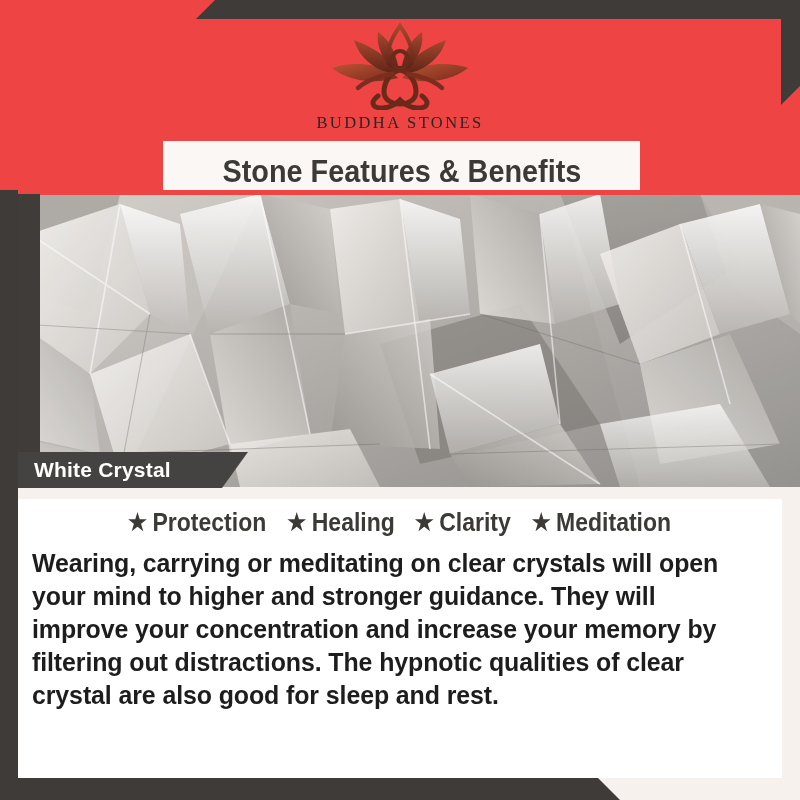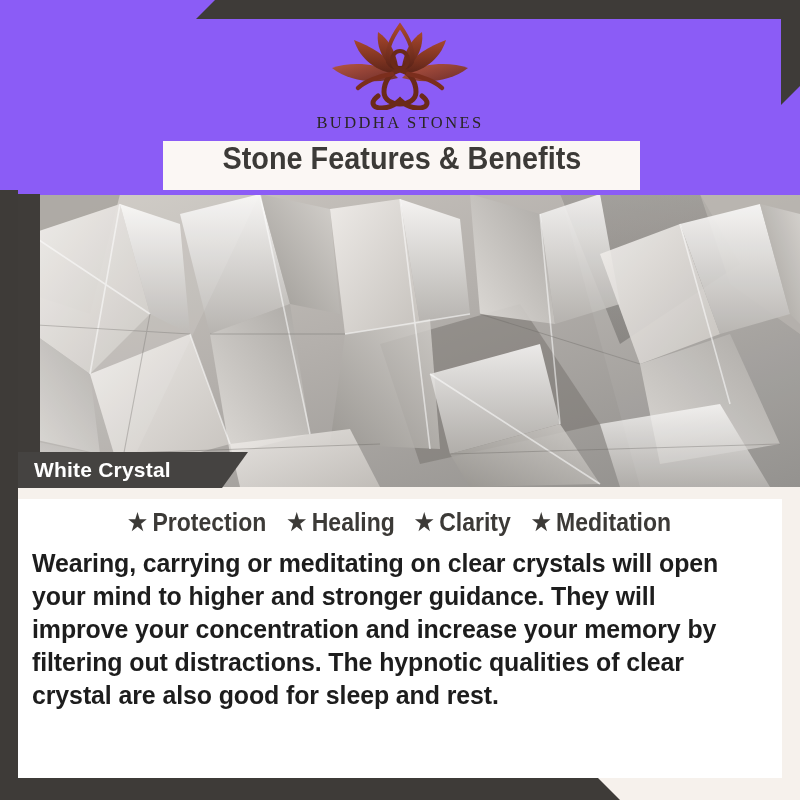--- a/index.html
+++ b/index.html
@@ -63,21 +63,21 @@
     z-index: 6;
   }
 
   
   .header {
     position: absolute;
     top: 0;
     left: 0;
     width: 800px;
     height: 195px;
-    background: #8b5cf6;
+    background: #ef4444;
     z-index: 2;
   }
   .logo-wrap {
     position: absolute;
     top: 22px;
     left: 0;
     width: 800px;
     text-align: center;
   }
   .logo-mark {
@@ -98,21 +98,21 @@
 
   
   .title-banner {
     position: absolute;
     top: 141px;
     left: 163px;
     width: 477px;
     height: 49px;
     background: #fbf7f4;
     display: flex;
-    align-items: flex-start;
+    align-items: flex-end;
     justify-content: center;
     z-index: 5;
   }
   .title-text {
     font-family: "Liberation Sans Narrow", "Liberation Sans", sans-serif;
     font-weight: 700;
     font-size: 31px;
     color: #3c3a37;
     letter-spacing: 0px;
     transform: scaleX(0.93);

